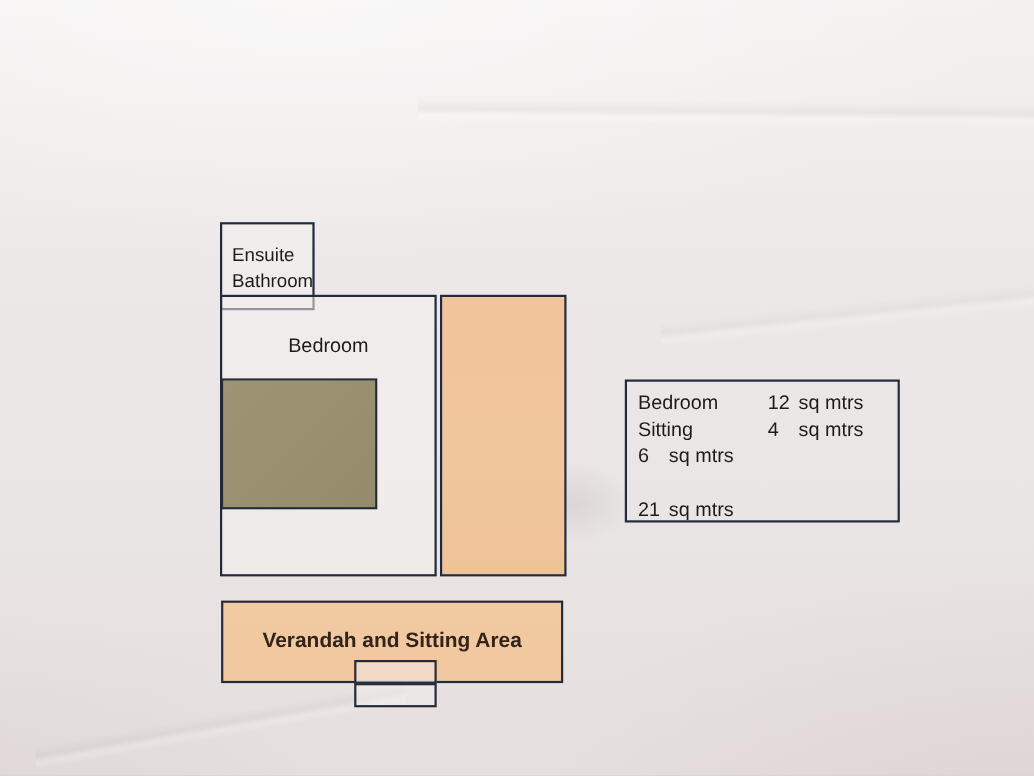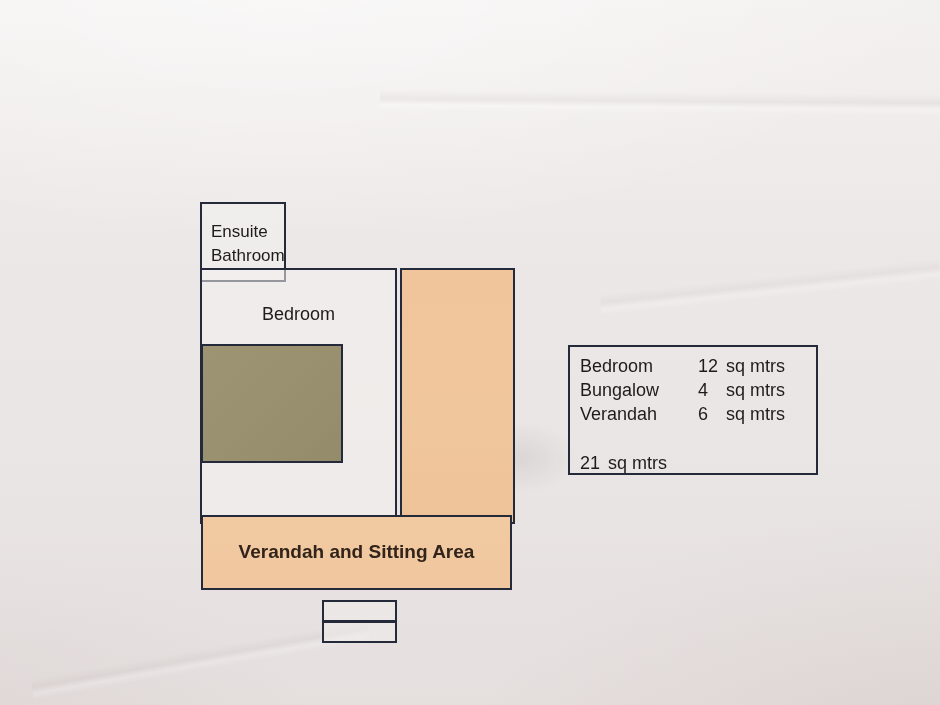--- a/index.html
+++ b/index.html
@@ -32,21 +32,21 @@
   .room-fill{background:rgba(243,240,239,.55);}
 
   .ensuite{left:200px;top:202px;width:86px;height:80px;font-size:17px;line-height:24px;padding:16px 0 0 9px;}
   .ensuite .lbl{display:block;width:84px;}
 
   .bedroom{left:200px;top:268px;width:197px;height:256px;text-align:center;padding-top:34px;font-size:18px;}
   .bed{left:201px;top:344px;width:142px;height:119px;background:linear-gradient(135deg,#9d9473 0%,#99906f 55%,#948b6a 100%);}
 
   .sidearea{left:400px;top:268px;width:115px;height:256px;background:linear-gradient(180deg,#f1c59b 0%,#f0c69c 60%,#eec398 100%);}
 
-  .verandah{left:201px;top:515px;width:311px;height:75px;background:linear-gradient(180deg,#f2caa2 0%,#f0c79e 100%);
+  .verandah{left:201px;top:546px;width:311px;height:75px;background:linear-gradient(180deg,#f2caa2 0%,#f0c79e 100%);
     display:flex;align-items:center;justify-content:center;font-size:19px;font-weight:600;color:#32241a;padding-bottom:2px;}
 
   .step{left:322px;width:75px;height:22px;background:rgba(240,237,236,.5);}
   .step.s1{top:600px;}
   .step.s2{top:621px;}
 
   .legend{left:568px;top:345px;width:250px;height:130px;padding:7px 10px 0 10px;font-size:18px;}
   .legend .row{display:flex;line-height:24px;white-space:pre;}
   .legend .lab{flex:0 0 118px;}
   .legend .qty{display:inline-block;width:22px;text-align:left;}
@@ -83,26 +83,25 @@
   <div class="box step s1"></div>
   <div class="box step s2"></div>
 
   <div class="box legend">
     <div class="row">
       <span class="lab">Bedroom</span>
       <span class="qty">12</span>
       <span class="unit">sq mtrs</span>
     </div>
     <div class="row">
-      <span class="lab">Bungalow</span>
+      <span class="lab">Sitting</span>
       <span class="qty">4</span>
       <span class="unit">sq mtrs</span>
     </div>
     <div class="row">
-      <span class="lab">Verandah</span>
       <span class="qty">6</span>
       <span class="unit">sq mtrs</span>
     </div>
     <div class="spacer"></div>
     <div class="row">
       <span class="qty">21</span>
       <span class="unit">sq mtrs</span>
     </div>
   </div>
 

